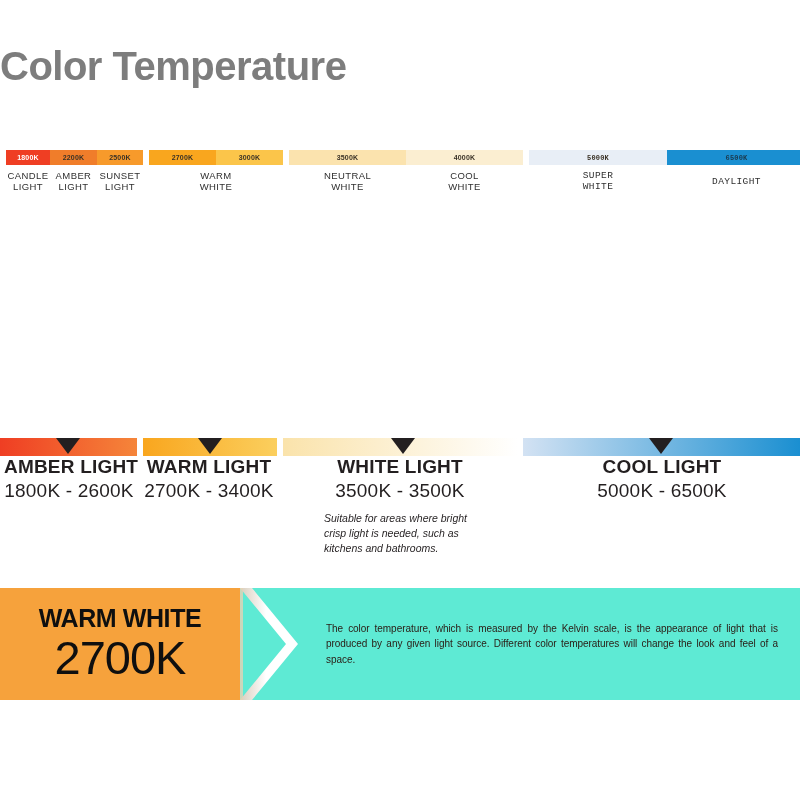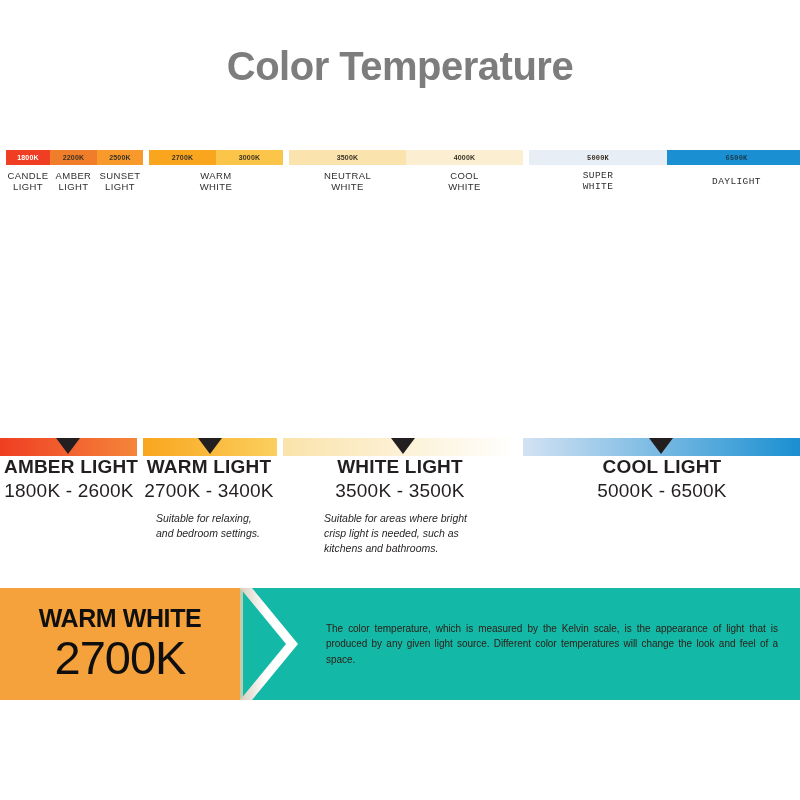--- a/index.html
+++ b/index.html
@@ -6,21 +6,20 @@
   html,body { width:800px; height:800px; background:#ffffff; }
   body {
     font-family:"Liberation Sans", sans-serif;
     -webkit-font-smoothing:antialiased;
     position:relative; overflow:hidden;
   }
 
   
   .page-title{
     position:absolute; top:44px; left:0; width:800px;
-    text-align:center;
     font-size:40px; font-weight:bold; letter-spacing:-0.5px;
     color:#7d7d7d;
   }
 
   
   .chart{
     position:absolute; left:6px; top:150px; width:800px; height:292px;
   }
 
   
@@ -228,21 +227,21 @@
   .cat-white{ left:284px; width:232px; }
   .cat-cool { left:524px; width:276px; }
   .cat-amber .cat-desc{ padding-left:14px; padding-right:6px; }
   .cat-warm  .cat-desc{ padding-left:14px; padding-right:6px; }
   .cat-white .cat-desc{ padding-left:40px; padding-right:30px; }
   .cat-cool  .cat-desc{ padding-left:62px; padding-right:30px; }
 
   
   .summary{
     position:absolute; left:0; top:588px; width:800px; height:112px;
-    background:#14b8a6;
+    background:#5eead4;
   }
   .summary-left{
     position:absolute; left:0; top:0; width:240px; height:112px;
     background:#f6a23c;
     display:flex; flex-direction:column;
     align-items:center; justify-content:center;
   }
   .summary-kind{
     font-size:25px; font-weight:bold; color:#0f0f0f;
     letter-spacing:-0.4px; line-height:1;
@@ -362,21 +361,20 @@
 <div class="cats">
 
   <div class="cat cat-amber">
     <div class="cat-title">AMBER LIGHT</div>
     <div class="cat-range">1800K - 2600K</div>
   </div>
 
   <div class="cat cat-warm">
     <div class="cat-title">WARM LIGHT</div>
     <div class="cat-range">2700K - 3400K</div>
-    <div class="cat-desc">Suitable for relaxing, and bedroom settings.</div>
   </div>
 
   <div class="cat cat-white">
     <div class="cat-title">WHITE LIGHT</div>
     <div class="cat-range">3500K - 3500K</div>
     <div class="cat-desc">Suitable for areas where bright crisp light is needed, such as kitchens and bathrooms.</div>
   </div>
 
   <div class="cat cat-cool">
     <div class="cat-title">COOL LIGHT</div>

